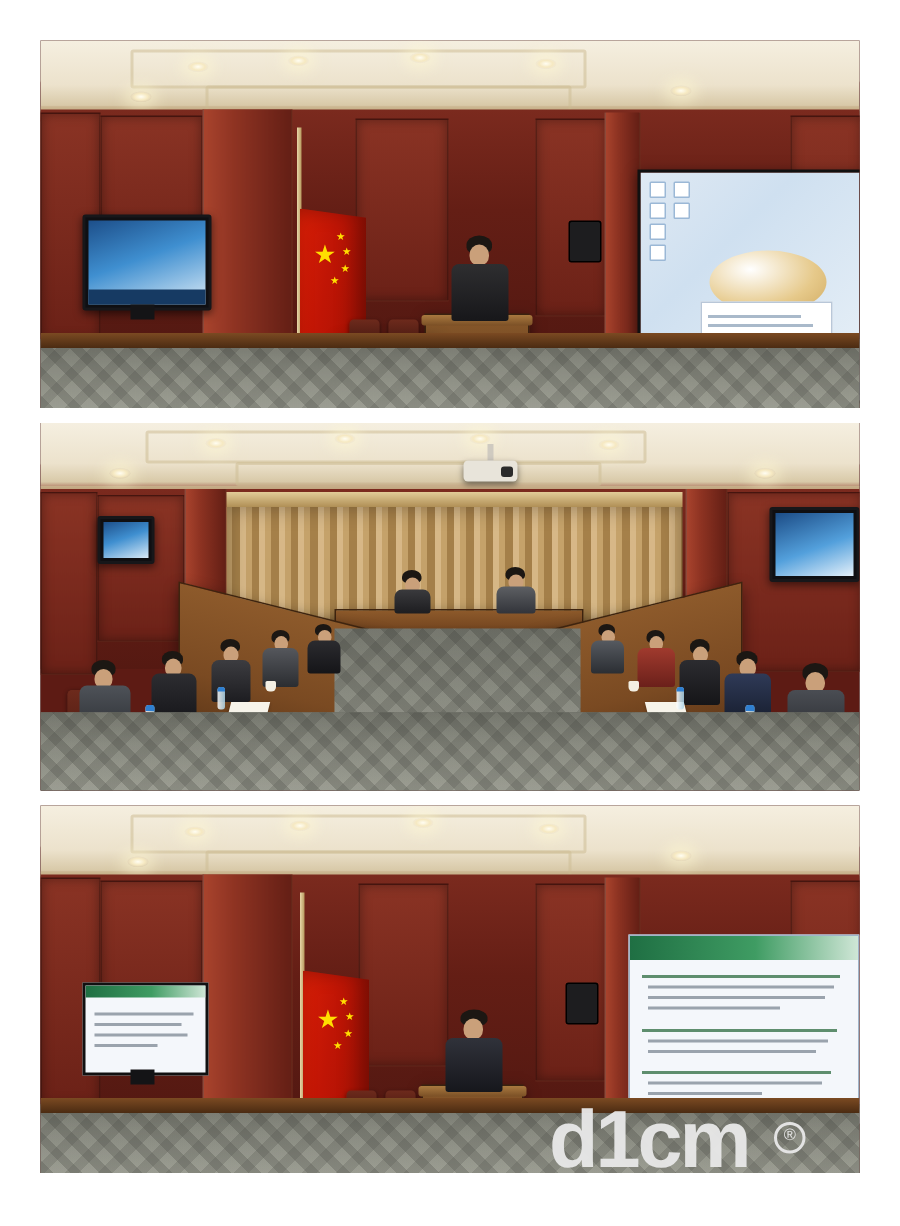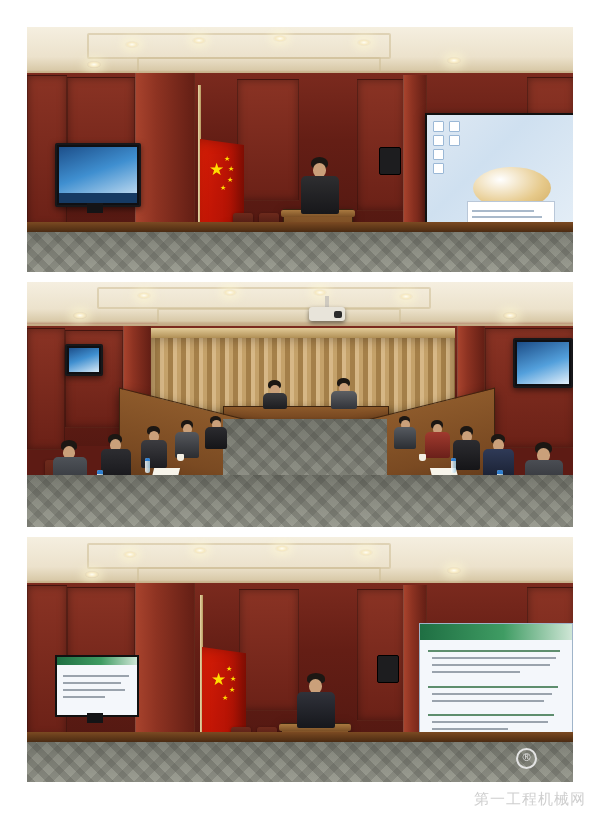--- a/index.html
+++ b/index.html
@@ -422,17 +422,17 @@
       <div class="floor" style="height:46px;">
         <div class="carpet" style="height:46px;">
           <div class="carpet-pattern"></div>
         </div>
       </div>
       <div class="table-skirt" style="left:0;bottom:40px;width:546px;height:10px;background:linear-gradient(180deg,#7b4a22,#4b2b12);"></div>
     </div>
   </div>
 
   <div class="wm">
+    <div class="logo">d1cm</div>
     <div class="reg">®</div>
-    <div class="cn">第一工程机械网</div>
   </div>
 
 </div>
 
 </body></html>

